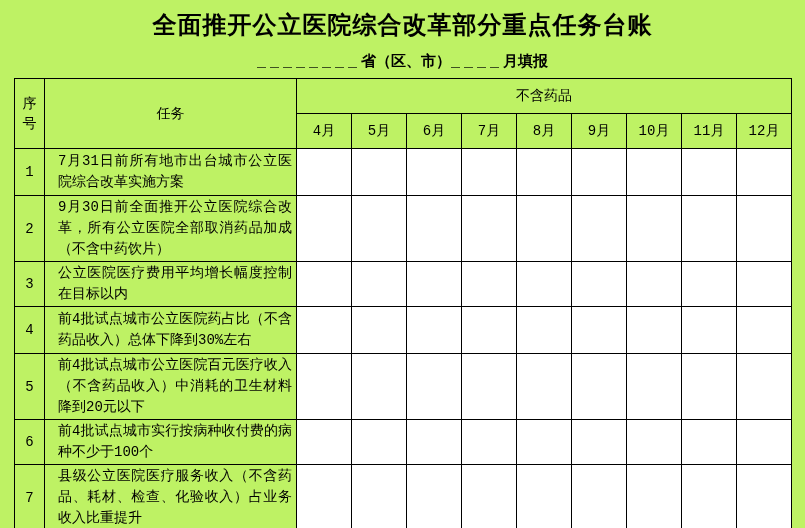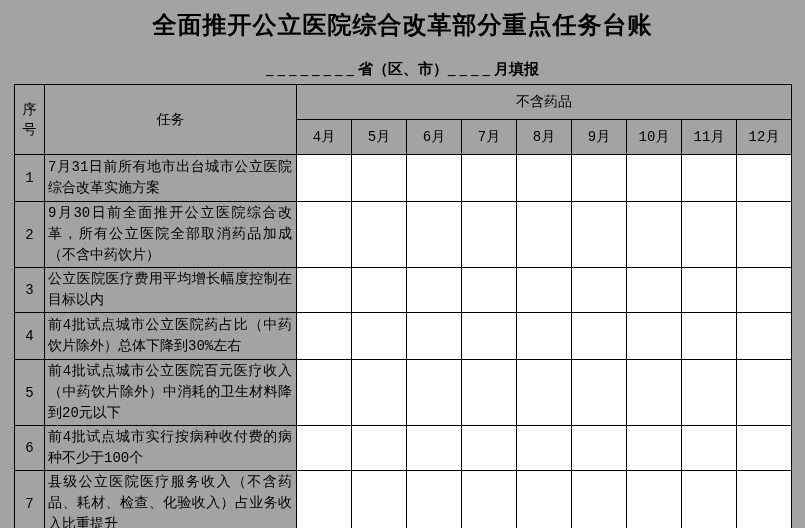--- a/index.html
+++ b/index.html
@@ -1,40 +1,41 @@
 <!DOCTYPE html>
 <html><head>
 <meta charset="utf-8">
 <style>
   * { margin: 0; padding: 0; box-sizing: border-box; }
   html, body { background: #ffffff; }
   .page {
     position: relative;
     width: 805px;
     height: 528px;
-    background: #a3a3a3;
+    background: #bef264;
     color: #000000;
     font-family: "Liberation Serif", "DejaVu Serif", serif;
     overflow: hidden;
   }
   .doc-title {
     padding-top: 9px;
     text-align: center;
     font-size: 24px;
     font-weight: bold;
     letter-spacing: 1px;
     line-height: 32px;
   }
   .doc-subtitle {
     text-align: center;
     font-size: 15px;
     font-weight: bold;
     line-height: 22px;
-    margin-top: 17px;
+    margin-top: 11px;
     white-space: nowrap;
+    font-family: Liberation Mono, monospace;
   }
   .blank-field {
     font-weight: bold;
     letter-spacing: 4px;
   }
   table.ledger {
     border-collapse: collapse;
     table-layout: fixed;
     margin-left: 14px;
     margin-top: 4px;
@@ -56,21 +57,21 @@
     line-height: 20px;
     text-align: center;
   }
   td.no-cell {
     text-align: center;
     font-size: 14px;
   }
   td.task-cell {
     text-align: justify;
     text-justify: inter-ideograph;
-    padding: 1px 4px 1px 3px;
+    padding: 1px 4px 1px 13px;
     font-size: 14px;
     line-height: 21px;
   }
   td.progress-cell { background: #ffffff; }
   tr.hrow { height: 35px; }
   tr.r1 { height: 47px; }
   tr.r2 { height: 66px; }
   tr.r3 { height: 41px; }
   tr.r4 { height: 47px; }
   tr.r5 { height: 65px; }
@@ -153,34 +154,34 @@
         <td class="progress-cell"></td>
         <td class="progress-cell"></td>
         <td class="progress-cell"></td>
         <td class="progress-cell"></td>
         <td class="progress-cell"></td>
         <td class="progress-cell"></td>
         <td class="progress-cell"></td>
       </tr>
       <tr class="r4">
         <td class="no-cell">4</td>
-        <td class="task-cell">前4批试点城市公立医院药占比（中药饮片除外）总体下降到30%左右</td>
+        <td class="task-cell">前4批试点城市公立医院药占比（不含药品收入）总体下降到30%左右</td>
         <td class="progress-cell"></td>
         <td class="progress-cell"></td>
         <td class="progress-cell"></td>
         <td class="progress-cell"></td>
         <td class="progress-cell"></td>
         <td class="progress-cell"></td>
         <td class="progress-cell"></td>
         <td class="progress-cell"></td>
         <td class="progress-cell"></td>
       </tr>
       <tr class="r5">
         <td class="no-cell">5</td>
-        <td class="task-cell">前4批试点城市公立医院百元医疗收入（中药饮片除外）中消耗的卫生材料降到20元以下</td>
+        <td class="task-cell">前4批试点城市公立医院百元医疗收入（不含药品收入）中消耗的卫生材料降到20元以下</td>
         <td class="progress-cell"></td>
         <td class="progress-cell"></td>
         <td class="progress-cell"></td>
         <td class="progress-cell"></td>
         <td class="progress-cell"></td>
         <td class="progress-cell"></td>
         <td class="progress-cell"></td>
         <td class="progress-cell"></td>
         <td class="progress-cell"></td>
       </tr>

